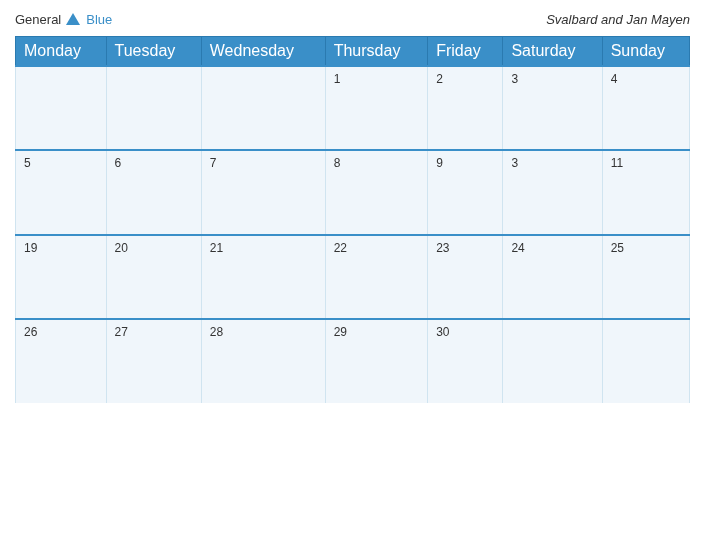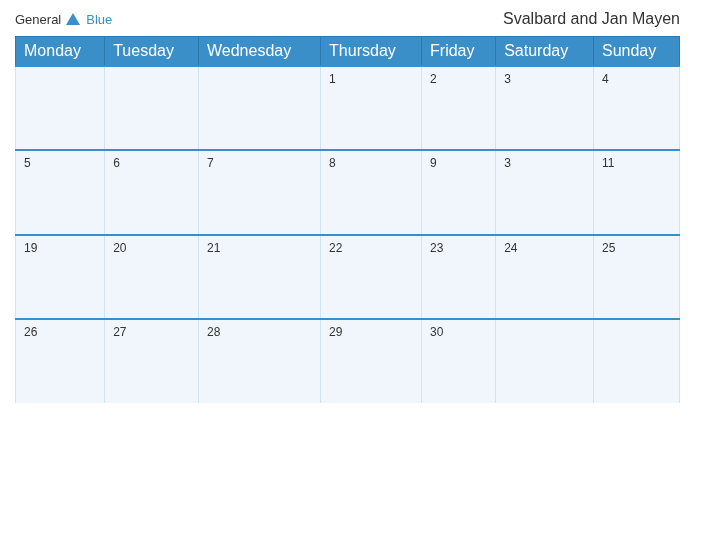--- a/index.html
+++ b/index.html
@@ -6,21 +6,21 @@
     body {
       width: 712px;
       height: 550px;
       background: #fff;
       font-family: Arial, sans-serif;
       overflow: hidden;
     }
     .calendar-wrapper {
       width: 712px;
       height: 418px;
-      padding: 10px 32px 15px 15px;
+      padding: 10px 22px 15px 15px;
       display: flex;
       flex-direction: column;
     }
     .header {
       display: flex;
       align-items: center;
       justify-content: space-between;
       margin-bottom: 8px;
     }
     .logo {
@@ -47,23 +47,24 @@
       margin-left: 2px;
     }
     .month-title {
       font-size: 32px;
       color: #333;
       font-weight: 300;
       text-align: center;
       flex: 1;
     }
     .region {
-      font-size: 16px;
+      font-size: 13px;
       color: #333;
       white-space: nowrap;
+      font-style: italic;
     }
     .calendar-table {
       width: 100%;
       border-collapse: collapse;
       flex: 1;
     }
     .calendar-table thead tr {
       background-color: #3a8fc8;
     }
     .calendar-table thead th {

